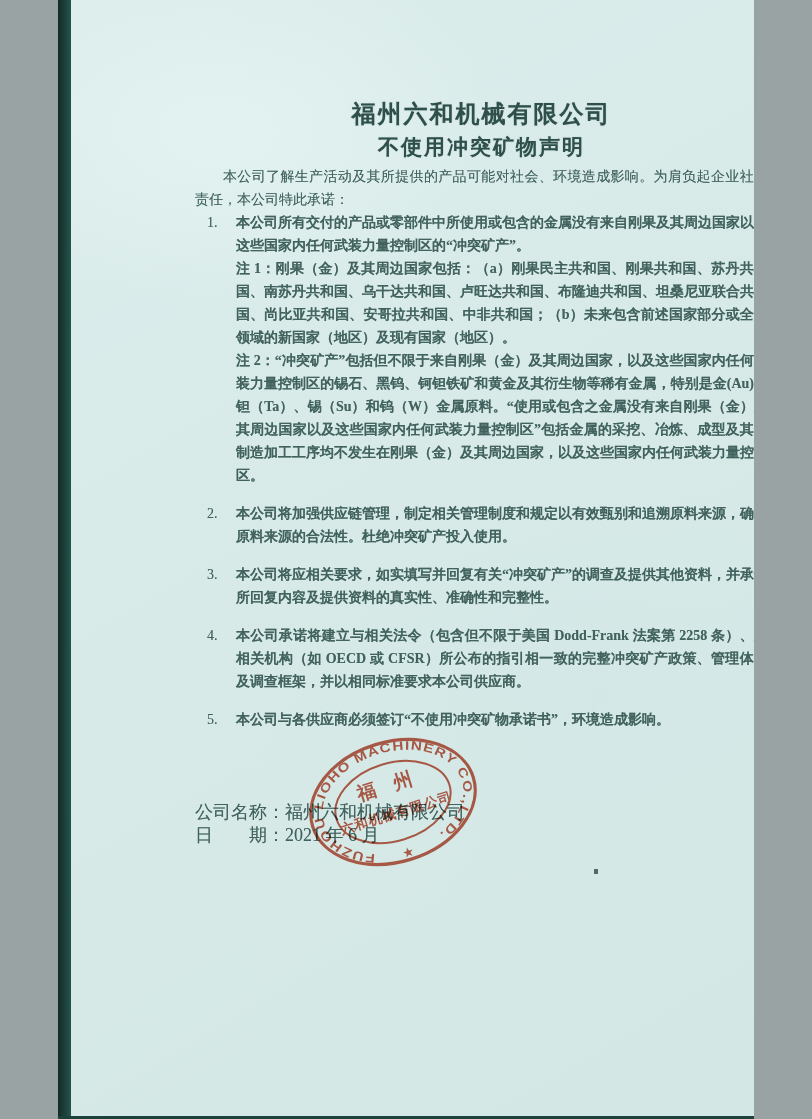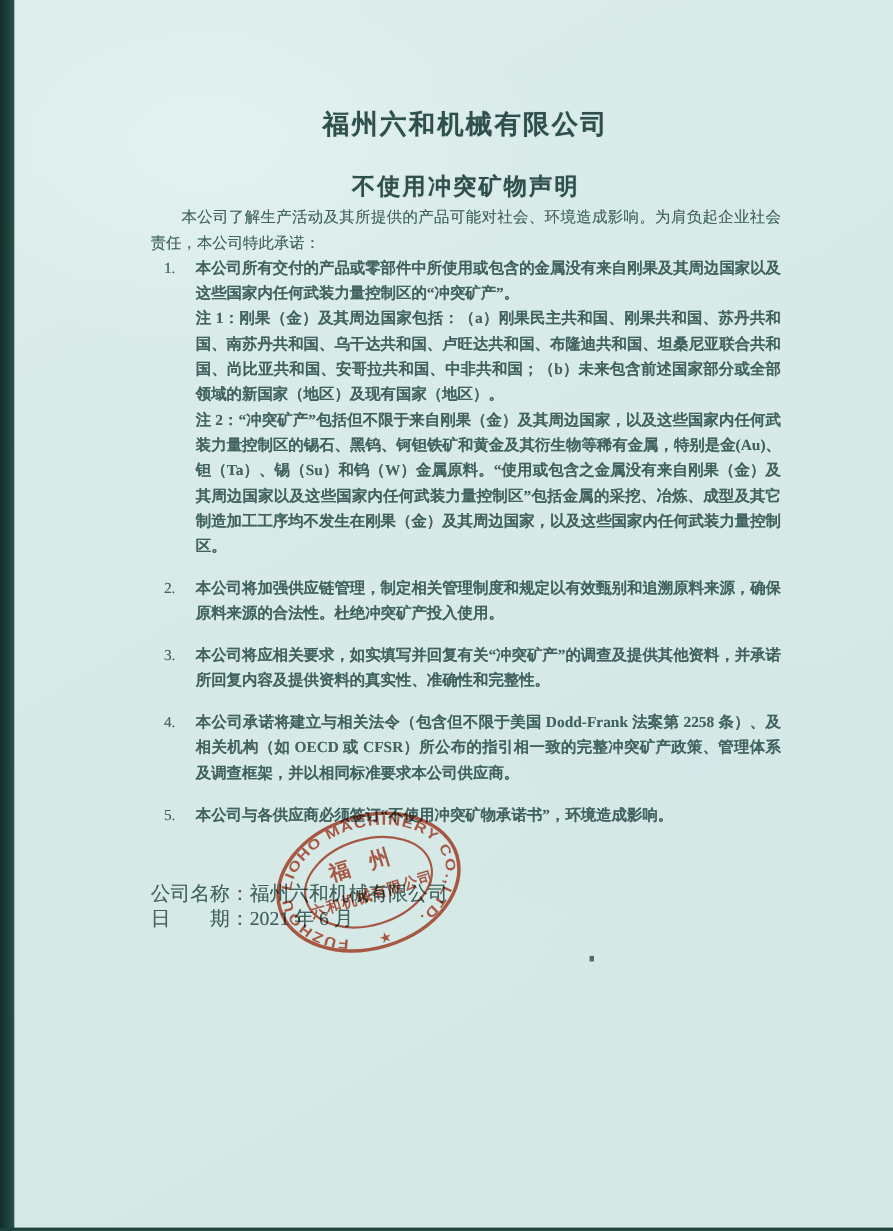--- a/index.html
+++ b/index.html
@@ -1,19 +1,19 @@
 <!DOCTYPE html>
 <html><head>
 <meta charset="utf-8">
 <title>不使用冲突矿物声明</title>
 <style>
   html,body{margin:0;padding:0;background:#9aa3a3;}
   .page{
     position:relative;
-    width:812px;height:1119px;
+    width:696px;height:1119px;
     margin:0 auto;
     overflow:hidden;
     background:
       radial-gradient(ellipse 420px 260px at 24% 12%, rgba(236,250,248,.45), rgba(236,250,248,0) 70%),
       radial-gradient(ellipse 500px 300px at 78% 62%, rgba(210,231,230,.5), rgba(210,231,230,0) 70%),
       linear-gradient(150deg,#dcedec 0%, #d7eae8 45%, #d3e7e5 100%);
     font-family:"Liberation Serif", serif;
     color:#41625e;
   }
   .edge-left{
@@ -31,21 +31,21 @@
   .content{
     position:absolute;left:137px;top:99px;width:573px;
     text-align:justify;
   }
   h1.doc-company{
     margin:0;font-size:24px;line-height:30px;font-weight:bold;
     text-align:center;letter-spacing:2px;color:#2e4f4b;
     text-shadow:0 0 1px rgba(46,79,75,.35);
   }
   h2.doc-title{
-    margin:25px 0 0;font-size:21px;line-height:30px;font-weight:bold;
+    margin:3px 0 0;font-size:21px;line-height:30px;font-weight:bold;
     text-align:center;letter-spacing:2px;color:#2e4f4b;
     text-shadow:0 0 1px rgba(46,79,75,.35);
   }
   p{margin:0;}
   .bodytext{font-size:14px;line-height:23px;text-shadow:0 0 .6px rgba(65,98,94,.45);}
   .intro{margin-top:3px;text-indent:2em;}
   ol.list{list-style:none;margin:0;padding:0;}
   li.item{display:flex;margin:0 0 15px 0;}
   li.item:last-child{margin-bottom:0;}
   .num{flex:none;width:41px;box-sizing:border-box;padding-left:12px;}

